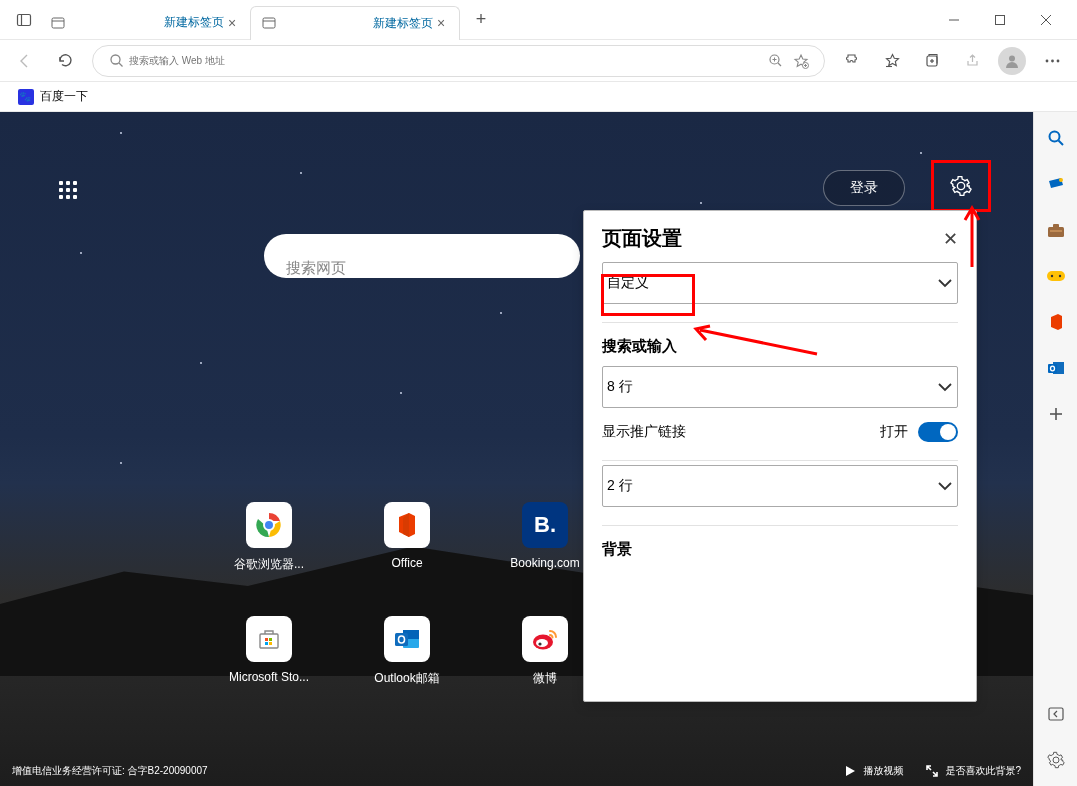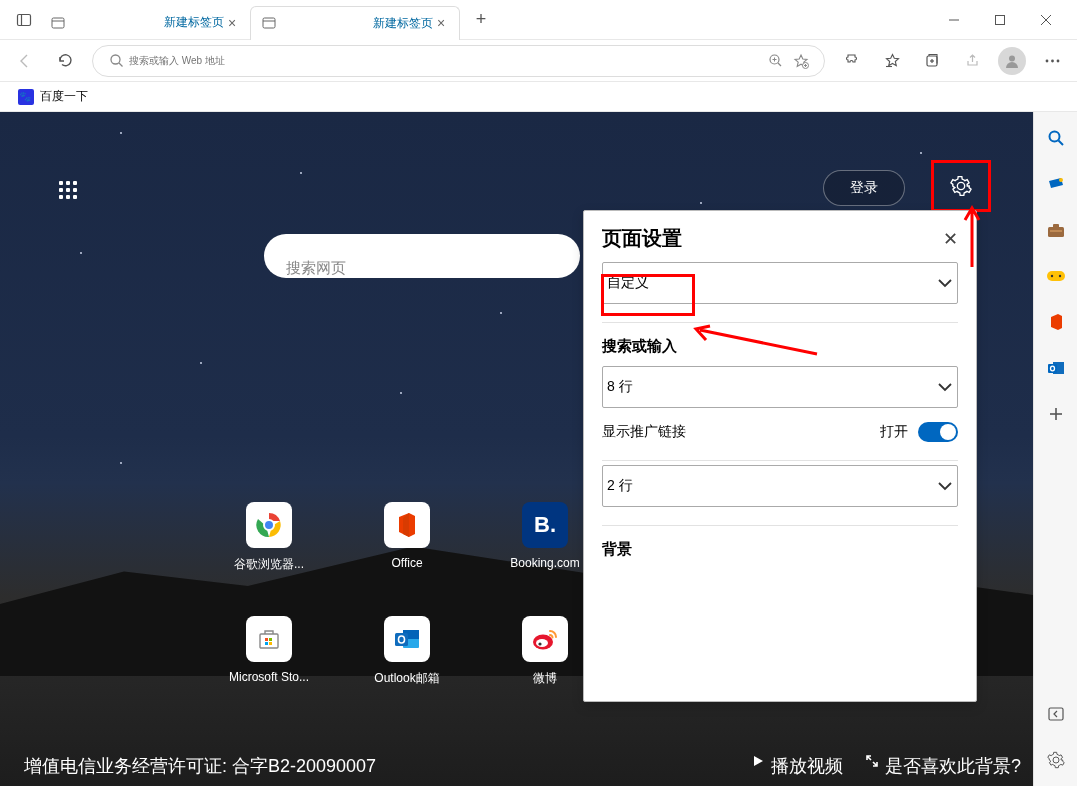--- a/index.html
+++ b/index.html
@@ -46,21 +46,21 @@
 .gear-wrapper { position: absolute; top: 48px; right: 42px; width: 60px; height: 52px; border: 3px solid #ff0000; display:flex; align-items:center; justify-content:center; cursor:pointer; }
 .gear-ic { color: #fff; }
 
 .searchbox { position: absolute; top: 122px; left: 264px; width: 316px; height: 44px; background: #fff; border-radius: 22px; display: flex; align-items: flex-end; padding: 0 22px; font-size: 15px; color: #888; }
 
 .tiles { position: absolute; top: 390px; left: 200px; display: grid; grid-template-columns: repeat(3, 138px); grid-template-rows: repeat(2, 110px); gap: 4px 0; }
 .tile { display: flex; flex-direction: column; align-items: center; cursor: pointer; }
 .tile-icon { width: 46px; height: 46px; border-radius: 8px; background: #fff; display: flex; align-items: center; justify-content: center; font-size: 22px; margin-bottom: 8px; }
 .tile-label { color: #fff; font-size: 12px; text-align: center; max-width: 110px; white-space: nowrap; overflow: hidden; text-overflow: ellipsis; }
 
-.footer { position: absolute; bottom: 8px; left: 24px; right: 12px; display: flex; align-items: center; color: #fff; font-size: 18px; }
+.footer { position: absolute; bottom: 8px; left: 12px; right: 12px; display: flex; align-items: center; color: #fff; font-size: 10px; }
 .footer .right { margin-left: auto; display: flex; gap: 22px; align-items: center; }
 .footer .fitem { display: flex; align-items: flex-start; gap: 6px; cursor:pointer; }
 
 
 .panel { position: absolute; top: 98px; right: 56px; width: 394px; height: 492px; background: #fff; border: 1px solid #bbb; border-radius: 2px; box-shadow: 0 4px 12px rgba(0,0,0,0.18); display: flex; flex-direction: column; }
 .panel-head { display: flex; align-items: center; padding: 14px 18px 10px; }
 .panel-head h2 { font-size: 20px; font-weight: 700; flex: 1; }
 .panel-close { font-size: 18px; color: #444; cursor: pointer; }
 .panel-body { flex: 1; overflow-y: auto; padding: 0 18px 10px; }
 .panel-body::-webkit-scrollbar{width:8px;} .panel-body::-webkit-scrollbar-thumb{background:#ccc;border-radius:4px;}

